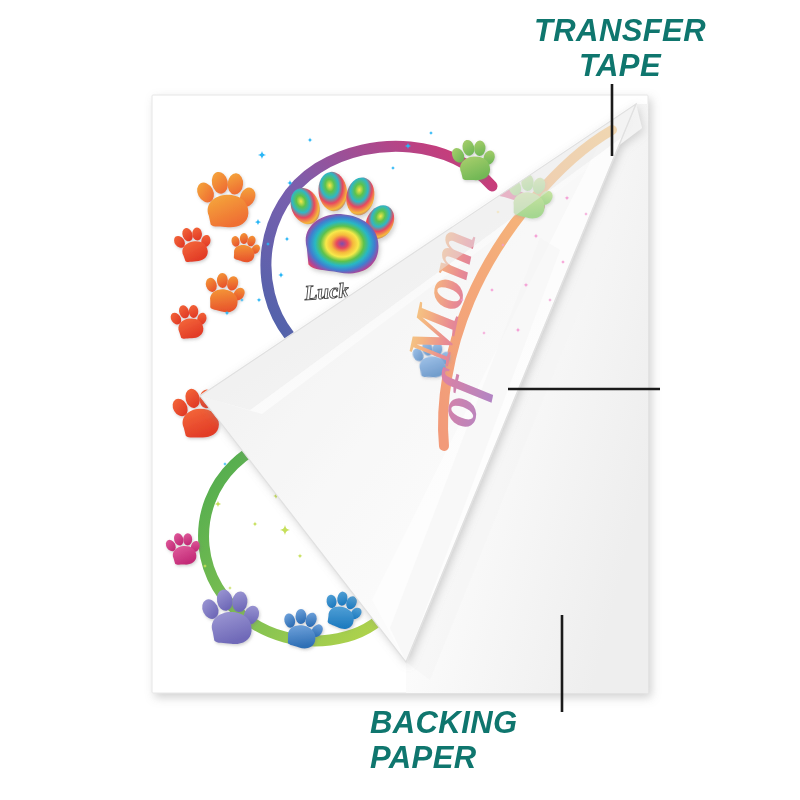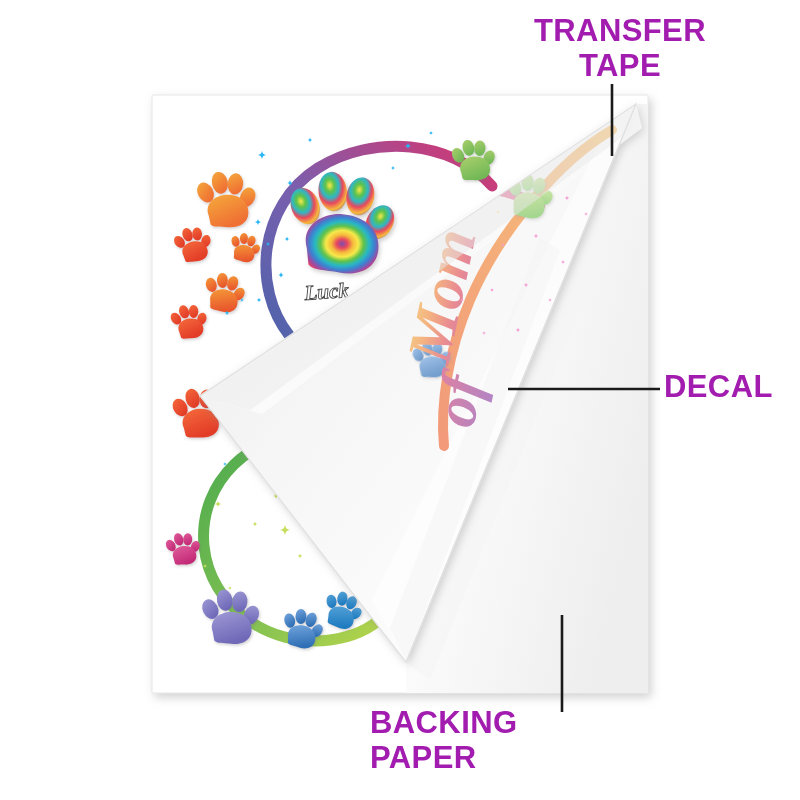--- a/index.html
+++ b/index.html
@@ -9,28 +9,29 @@
     background:#ffffff;
     font-family:"Liberation Sans", sans-serif;
     overflow:hidden;
     position:relative;
   }
   #stage{position:absolute;inset:0;width:800px;height:800px;}
   #art{position:absolute;left:0;top:0;width:800px;height:800px;}
 
   .callout{
     position:absolute;
-    color:#a21caf;
+    color:#0f766e;
     font-family:"Liberation Sans", sans-serif;
     font-weight:bold;
     letter-spacing:0.4px;
     line-height:1.12;
     text-align:center;
     white-space:pre-line;
     user-select:none;
+    font-style:italic;
   }
   #label-transfer-tape{
     left:500px; top:14px; width:240px;
     font-size:31px; text-align:center;
   }
   #label-decal{
     left:664px; top:370px; width:136px;
     font-size:31px; text-align:left;
   }
   #label-backing-paper{
@@ -338,18 +339,17 @@
     <path d="M 636 104 L 200 396 L 406 662 Z" fill="none" stroke="#e0e0e0" stroke-width="1.2"></path>
 
     <line x1="612" y1="84" x2="612" y2="156" stroke="#1a1a1a" stroke-width="2.6"></line>
     <line x1="508" y1="389" x2="660" y2="389" stroke="#1a1a1a" stroke-width="2.6"></line>
     <line x1="562" y1="615" x2="562" y2="712" stroke="#1a1a1a" stroke-width="2.6"></line>
   </svg>
 
   <div class="callout" id="label-transfer-tape">TRANSFER
 TAPE</div>
 
-  <div class="callout" id="label-decal">DECAL</div>
 
   <div class="callout" id="label-backing-paper">BACKING
 PAPER</div>
 
 </div>
 
 </body></html>

